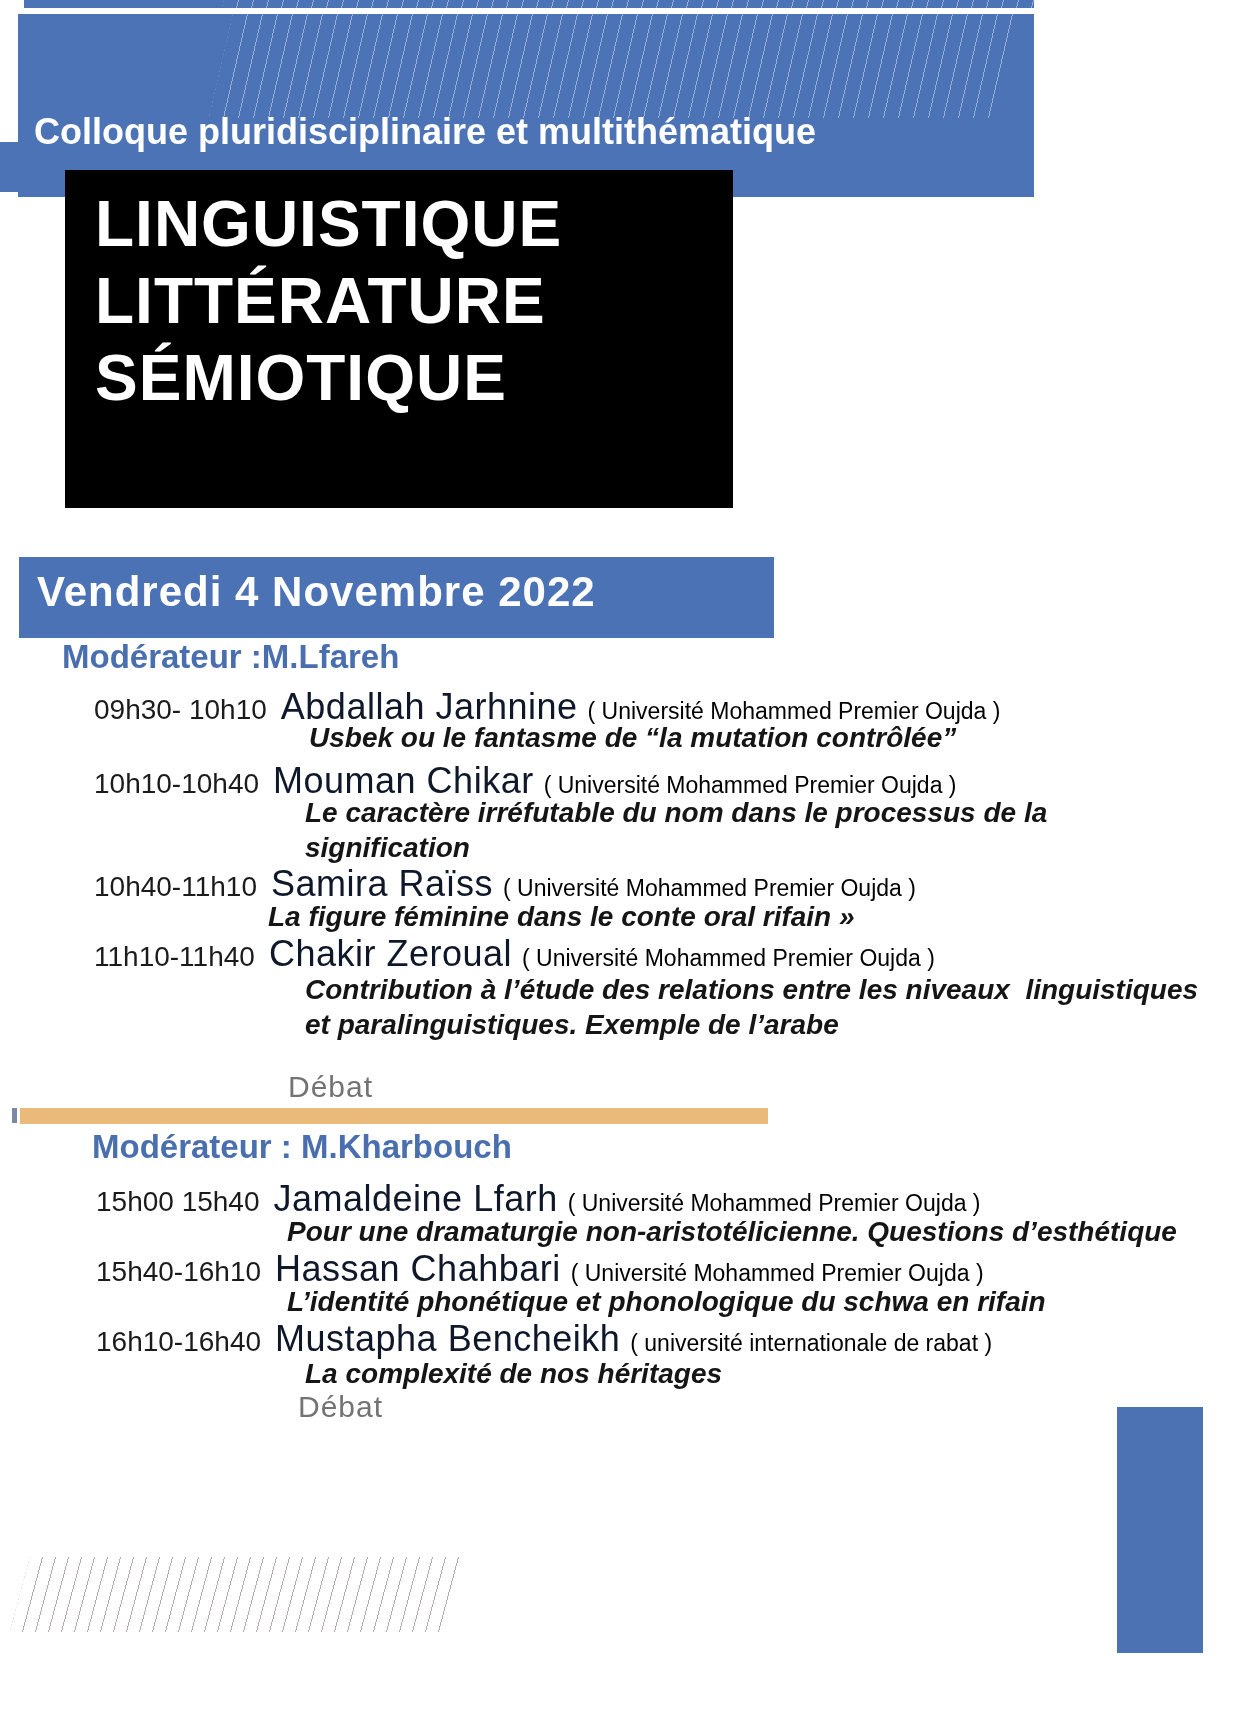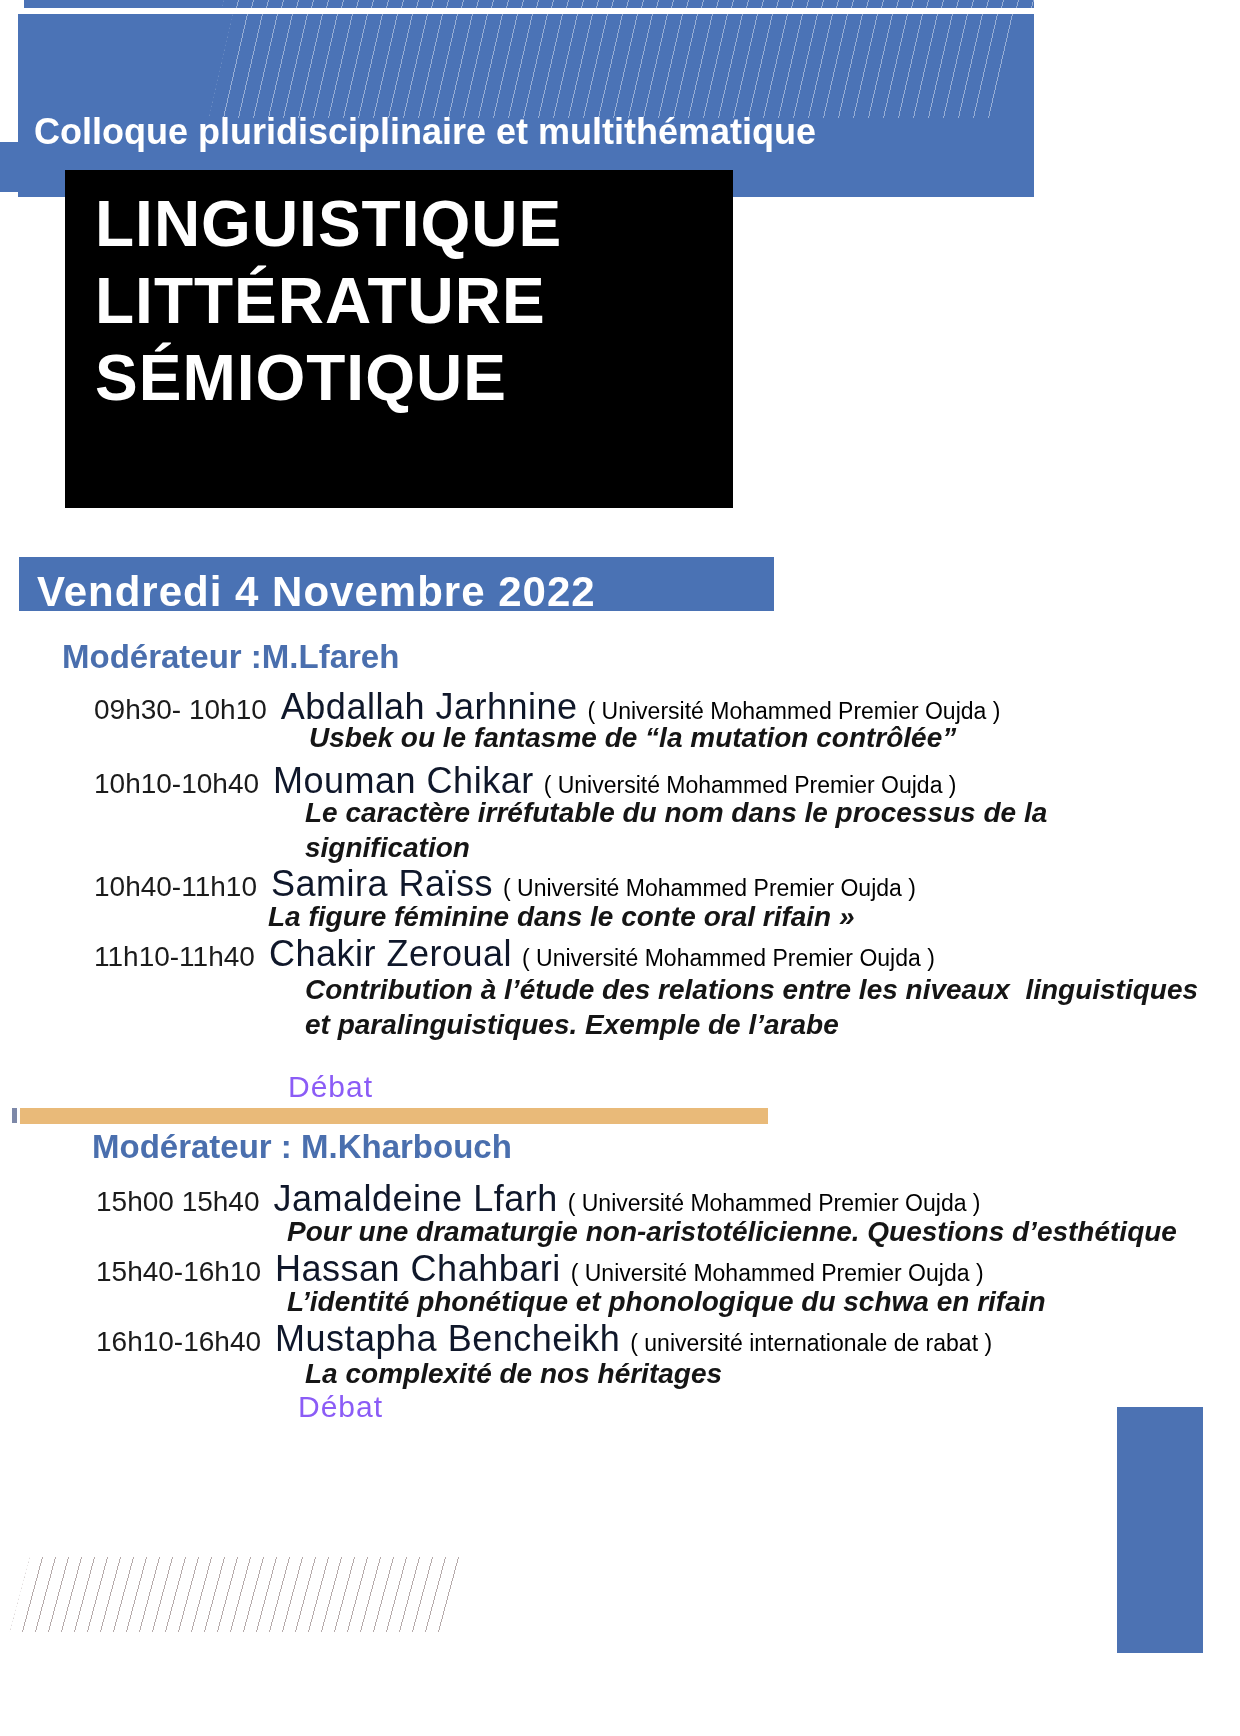--- a/index.html
+++ b/index.html
@@ -25,39 +25,39 @@
   .left-sliver{left:0; top:142px; width:18px; height:50px; background:#4b73b6;}
 
   
   .brown-box{left:23px; top:170px; width:668px; height:338px; background:#000000;margin-left:42px;}
   .brown-title{
     position:absolute; left:30px; top:16px; color:#ffffff; font-weight:bold;
     font-size:64px; line-height:77px; letter-spacing:1px; white-space:nowrap;
   }
 
   
-  .date-bar{left:19px; top:557px; width:755px; height:54px; background:#4a72b4;}
+  .date-bar{left:19px; top:557px; width:755px; height:81px; background:#4a72b4;}
   .date-label{
     position:absolute; left:18px; top:0; line-height:70px; color:#ffffff;
     font-weight:bold; font-size:42px; letter-spacing:1px; white-space:nowrap;
   }
 
   .moderator{color:#4a6fae; font-weight:bold; font-size:33px; white-space:nowrap;}
 
   .entry-line{white-space:nowrap; color:#1b1b1b; font-size:28px;}
   .entry-time{color:#1b1b1b; font-size:28px;}
   .entry-name{color:#0f172a; font-size:36px; letter-spacing:0.5px; margin-left:14px;}
   .entry-affil{color:#000000; font-size:23px; margin-left:10px;}
 
   .title-line{
     color:#151515; font-weight:bold; font-style:italic; font-size:28px;
     line-height:35px; white-space:pre;
   }
 
-  .debat{color:#8b5cf6; font-size:30px; letter-spacing:1px; white-space:nowrap;}
+  .debat{color:#737373; font-size:30px; letter-spacing:1px; white-space:nowrap;}
 
   .tick{left:12px; top:1108px; width:5px; height:15px; background:#7d88a8;}
   .tan-bar{left:20px; top:1108px; width:748px; height:16px; background:#e9ba79;}
 
   .blue-rect{left:1117px; top:1407px; width:86px; height:246px; background:#4c72b3;}
 
   .hatch-bottom{
     left:30px; top:1557px; width:430px; height:75px;
     transform:skewX(-15deg); transform-origin:top left;
     background:repeating-linear-gradient(90deg, transparent 0 12px, #b6abab 12px 13px);

